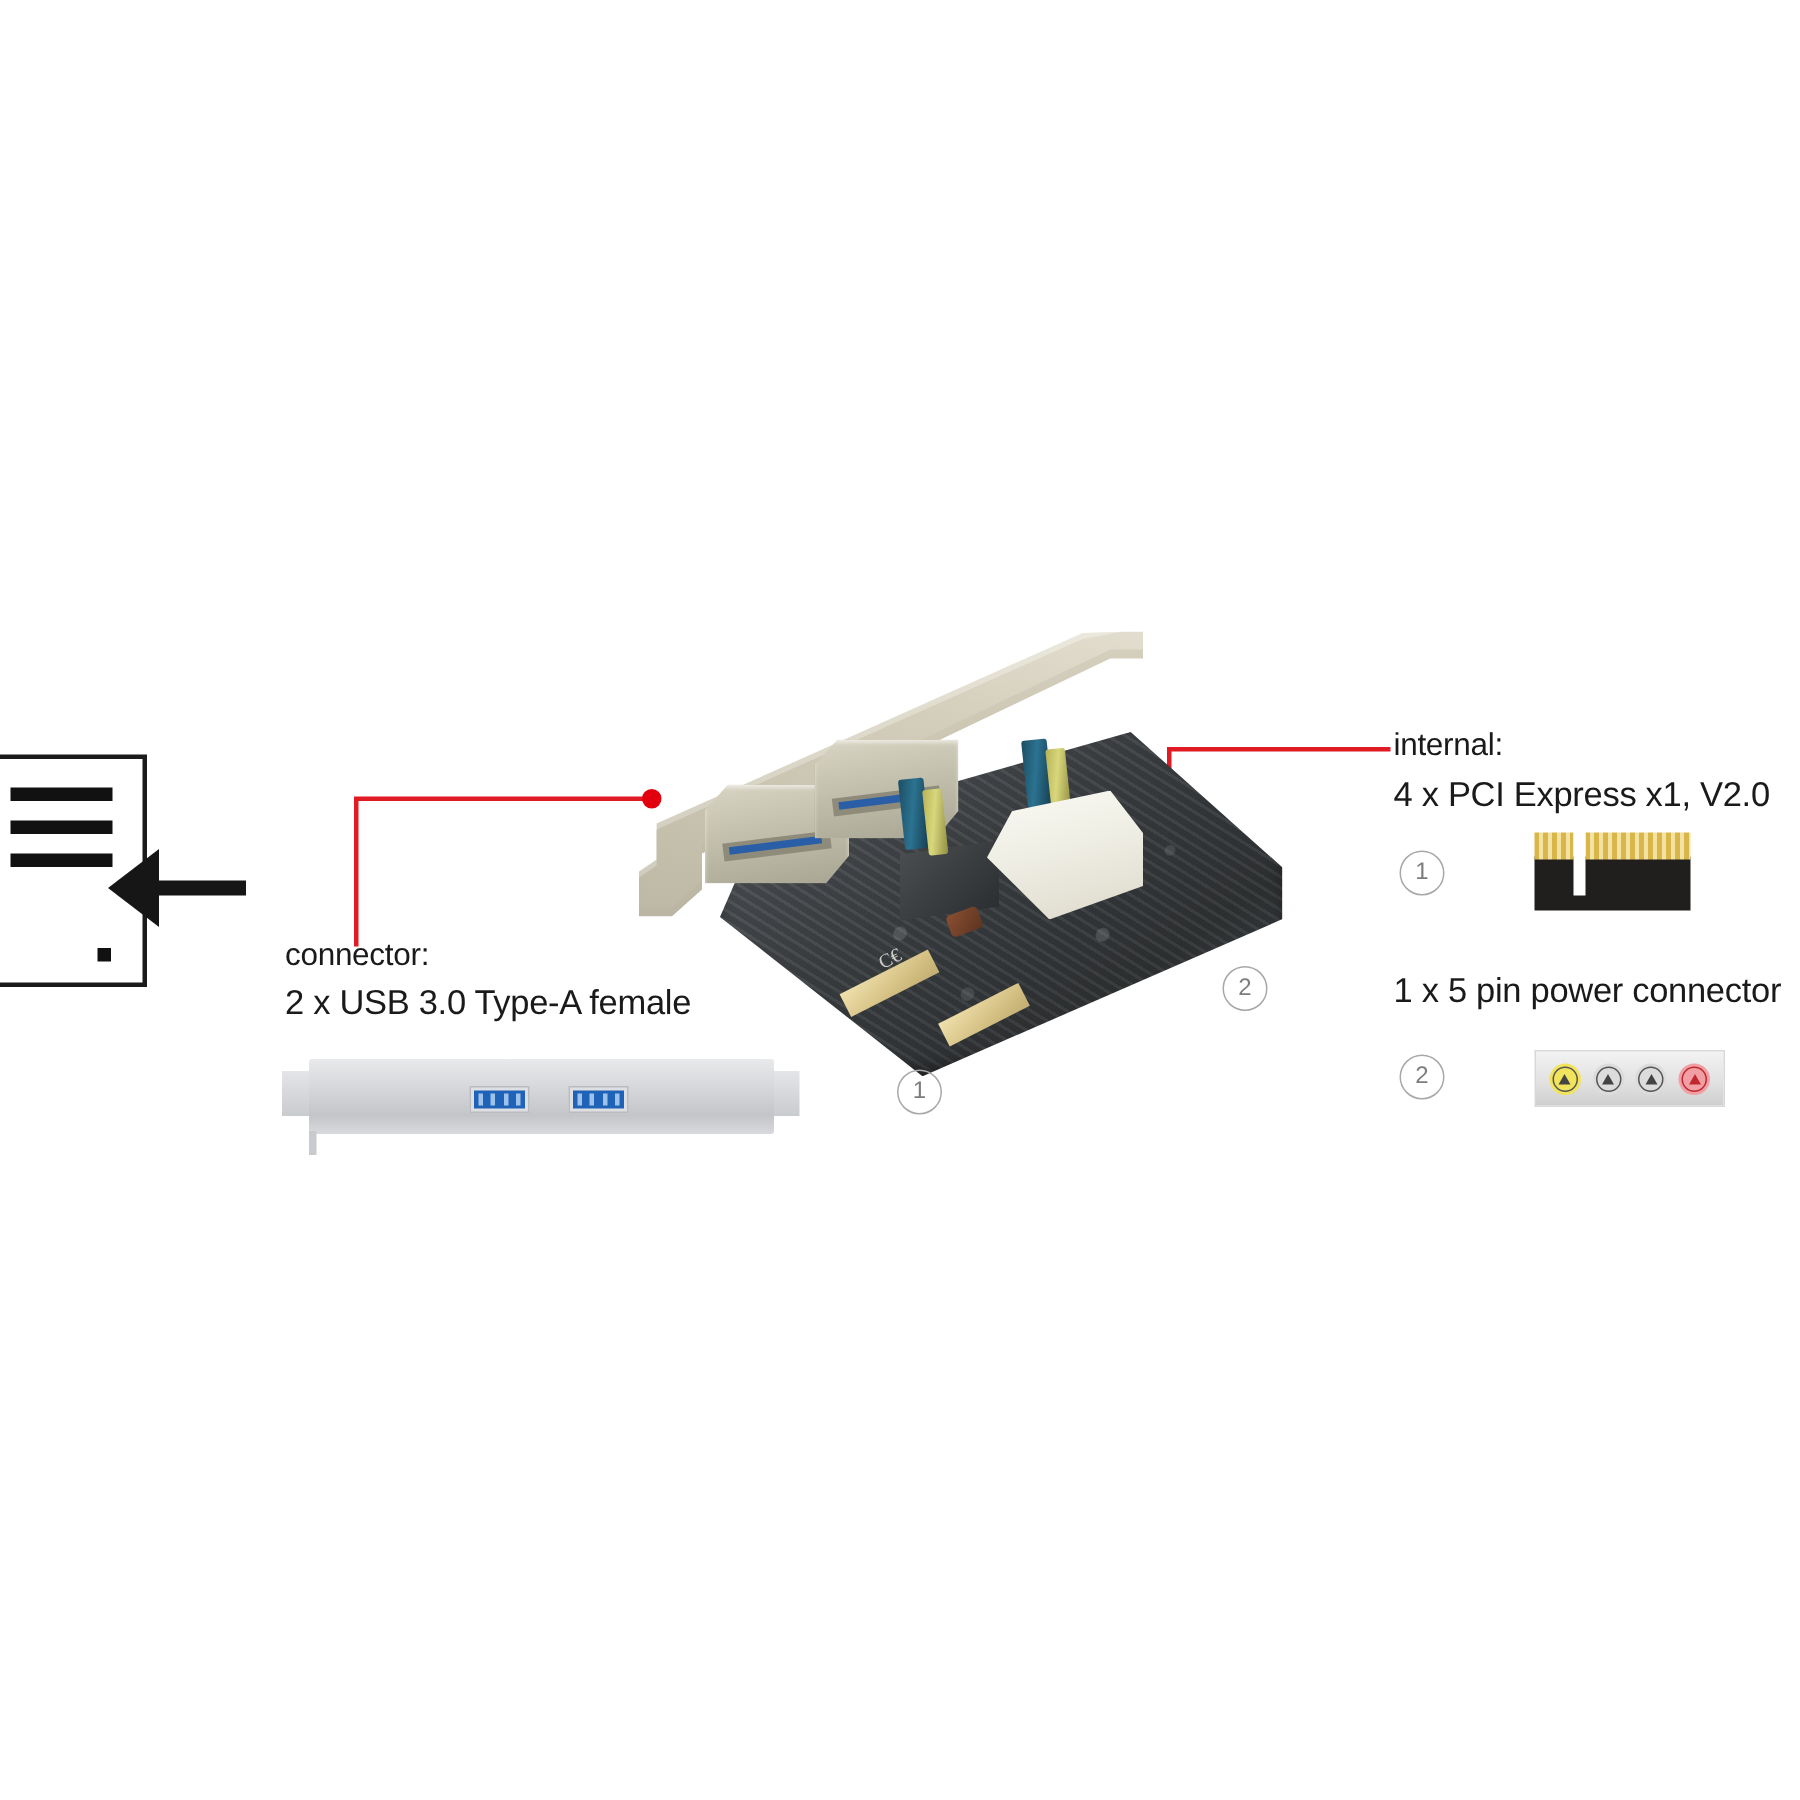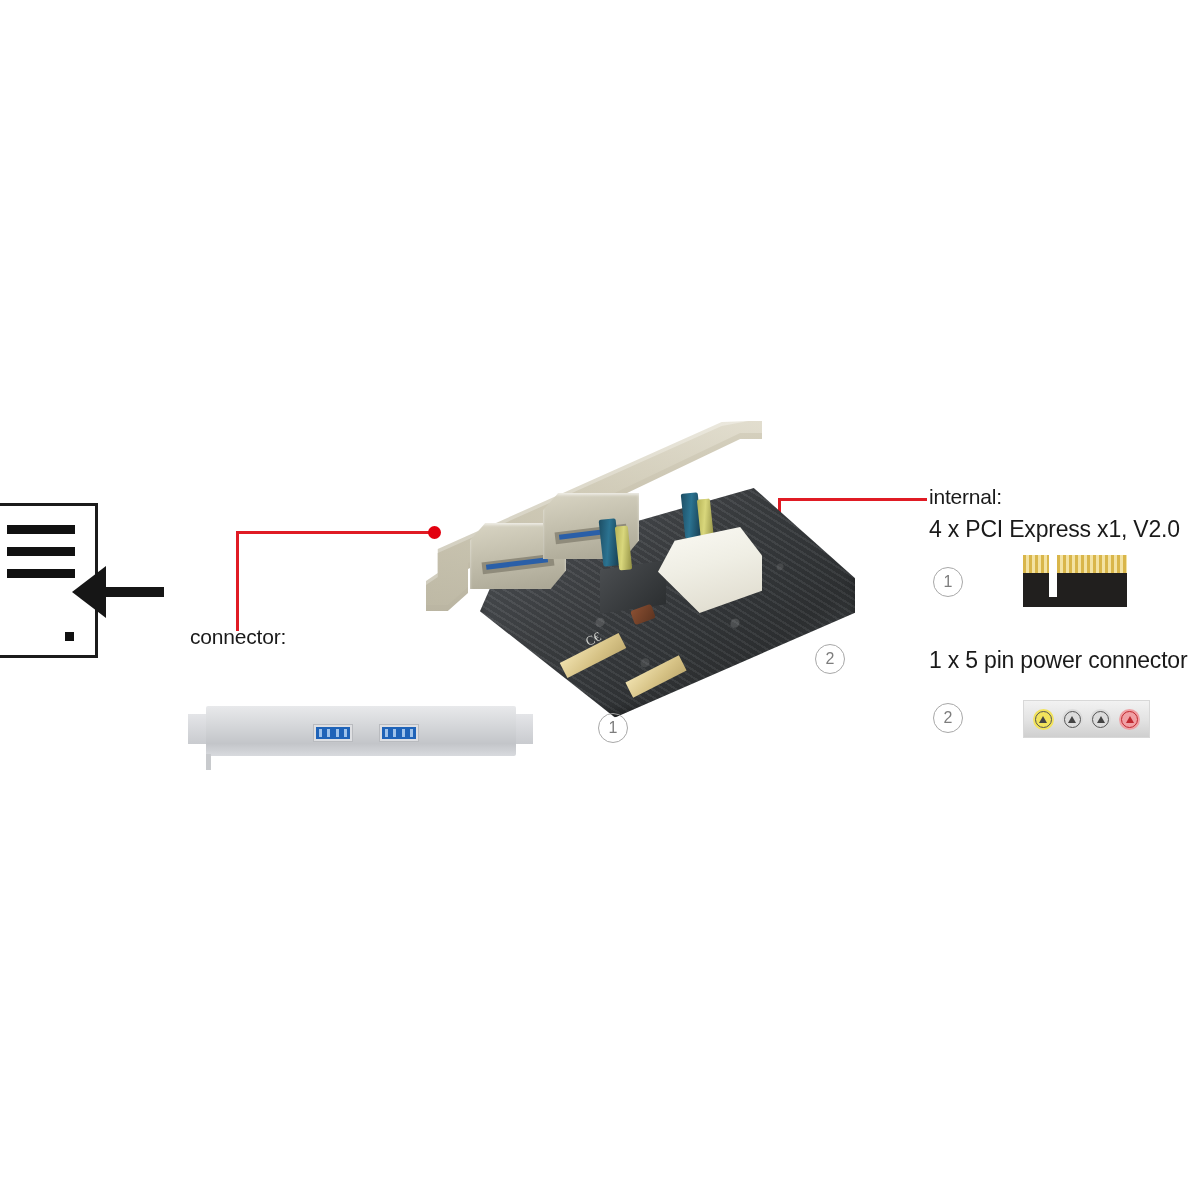--- a/index.html
+++ b/index.html
@@ -259,20 +259,21 @@
       <div class="pwr-sep" id="ps1"></div>
       <div class="pwr-sep" id="ps2"></div>
       <div class="pwr-sep" id="ps3"></div>
     </div>
   </div>
 
   <div class="marker" id="m-board-1">1</div>
   <div class="marker" id="m-board-2">2</div>
 
   <div class="txt bold" id="t-external">connector:</div>
+  <div class="txt" id="t-external-2">2 x USB 3.0 Type-A female</div>
 
   <div class="bracket">
     <div class="bk-tab-l"></div>
     <div class="bk-tab-r"></div>
     <div class="bk-main"></div>
     <div class="bk-foot"></div>
     <div class="usbport" id="usb-a">
       <div class="inner">
         <span class="pin"></span>
         <span class="pin"></span>

